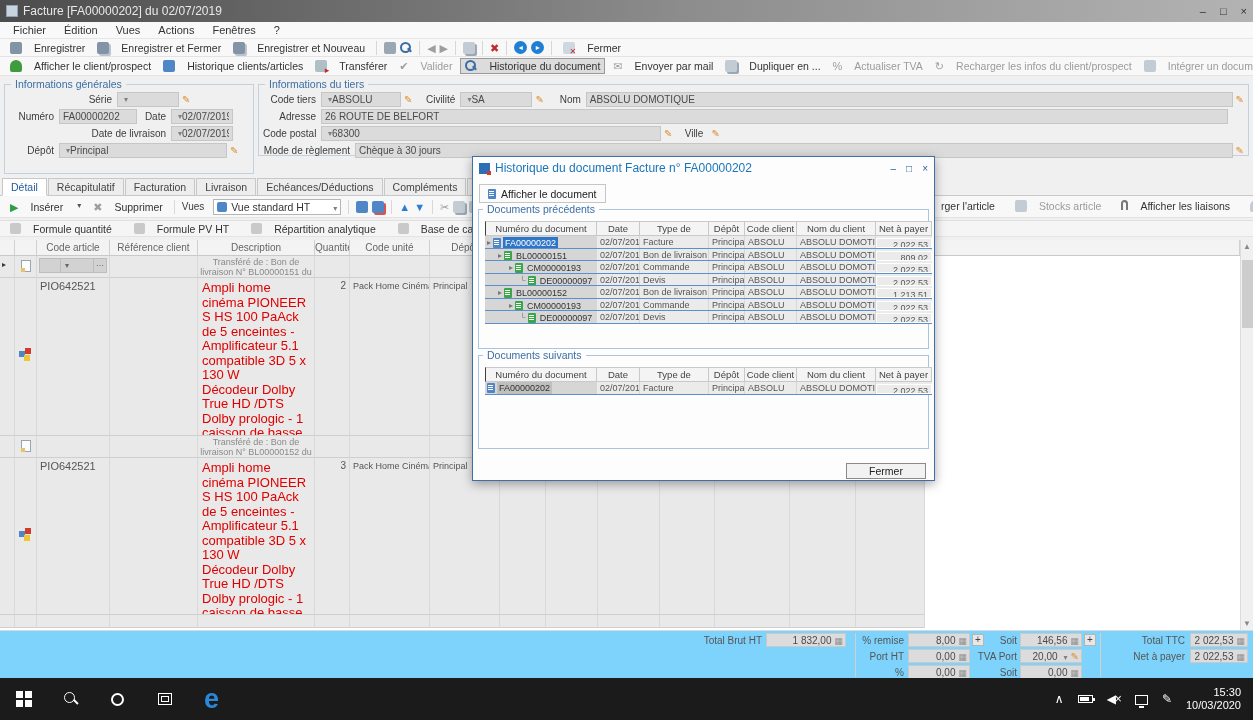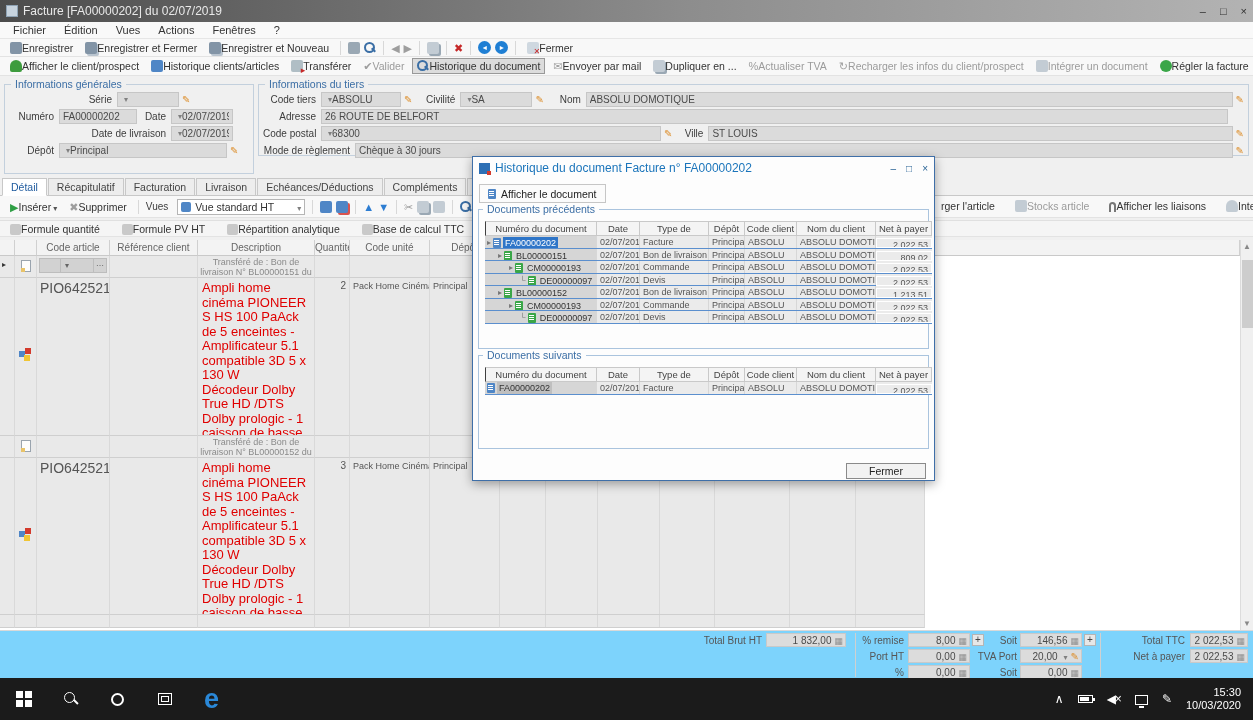--- a/index.html
+++ b/index.html
@@ -15,21 +15,21 @@
   .wmin::before{content:"–"} .wmax::before{content:"□"} .wclose::before{content:"×"}
 
   
   #menubar{position:absolute;left:0;top:22px;width:1253px;height:17px;background:#f9f9f9;border-bottom:1px solid #e6e6e6;display:flex;align-items:center;padding-left:4px}
   #menubar .mi{padding:0 9px;color:#333;font-size:11px}
 
   
   .tbar{position:absolute;left:0;width:1253px;background:#f8f8f8;border-bottom:1px solid #e3e3e3;display:flex;align-items:center;padding:0 6px;gap:4px}
   #tb1{top:39px;height:18px}
   #tb2{top:57px;height:19px}
-  .tbtn{display:inline-flex;align-items:flex-end;gap:0;padding:1px 4px;font-size:10.5px;color:#333;white-space:nowrap}
+  .tbtn{display:inline-flex;align-items:flex-start;gap:12px;padding:1px 4px;font-size:10.5px;color:#333;white-space:nowrap}
   .tbtn.pressed{background:#dcdcdc;border:1px solid #999}
   .tbtn.dis{color:#9b9b9b}
   .vsep{width:1px;height:14px;background:#d8d8d8;margin:0 3px}
   .ic{width:12px;height:12px;border-radius:2px;display:inline-block;flex:none}
   .g-floppy{background:#8294a6}
   .g-floppy2{background:#8294a6;box-shadow:2px 2px 0 #b9c4cf}
   .g-print{background:#9aa8b4}
   .glyph{font-size:11px;line-height:12px;flex:none}
   .red{color:#c62828}.grey{color:#9e9e9e}.blue{color:#2d7dd2}.green{color:#2e9e44}
   .navcirc{width:13px;height:13px;border-radius:50%;background:#1f7fd4;color:#fff;font-size:8px;line-height:13px;text-align:center;flex:none}
@@ -82,21 +82,21 @@
   .ghead .gc{background:#f3f3f3;color:#666;font-size:10px;text-align:center;line-height:15px;border-right:1px solid #d0d0d0;border-bottom:1px solid #c9c9c9}
   .c-sel{width:15px}.c-tree{width:22px}.c-code{width:73px}.c-ref{width:88px}.c-desc{width:117px}.c-qty{width:35px}.c-unit{width:80px}.c-dep{width:70px}
   .c-rest{width:425px;background-image:linear-gradient(#d9d9d9,#d9d9d9),linear-gradient(#d9d9d9,#d9d9d9),linear-gradient(#d9d9d9,#d9d9d9),linear-gradient(#d9d9d9,#d9d9d9),linear-gradient(#d9d9d9,#d9d9d9),linear-gradient(#d9d9d9,#d9d9d9);background-size:1px 100%,1px 100%,1px 100%,1px 100%,1px 100%,1px 100%;background-position:45px 0,97px 0,159px 0,214px 0,289px 0,355px 0;background-repeat:no-repeat}
   .c-hextra{width:315px;border-right:none}
   .r-transfer{height:22px}
   .r-item1{height:158px}
   .r-item2{height:157px}
   .r-empty{height:13px}
   .tx-transfer{color:#8a8a8a;font-size:9px;line-height:10px;text-align:center;padding-top:1px}
   .tx-desc{color:#e00000;font-size:13px;line-height:14.5px;padding:3px 4px;white-space:pre-wrap}
-  .tx-code{color:#555;font-size:14px;padding:2px 3px}
+  .tx-code{color:#555;font-size:11px;padding:2px 3px}
   .tx-qty{color:#555;font-size:10px;padding:2px 3px;text-align:right}
   .tx-unit{color:#555;font-size:9px;padding:3px 3px;white-space:nowrap}
   .rowmark{color:#333;font-size:8px;padding:4px 2px}
   .docico{width:10px;height:12px;background:#fdfdfd;border:1px solid #9aa4ae;margin:4px auto 0;position:relative}
   .docico::after{content:"";position:absolute;left:-1px;bottom:-1px;width:4px;height:4px;background:#e8c36a}
   .packico{width:13px;height:13px;position:relative;margin:70px auto 0}
   .packico i{position:absolute;width:6px;height:6px}
   .packico .p1{left:0;top:3px;background:#4f86c6}
   .packico .p2{left:6px;top:0;background:#d33a2c}
   .packico .p3{left:5px;top:7px;background:#f0c534}
@@ -339,23 +339,20 @@
           <span class="val">26 ROUTE DE BELFORT</span>
         </span>
     </div>
     <div class="frow">
       <span class="lb" style="width:58px">Code postal</span>
       <span class="fld dd" style="width:340px">
           <span class="val">68300</span>
         </span>
       <span class="pencil"></span>
       <span class="lb" style="width:36px">Ville</span>
-      <span class="fld" style="flex:1">
-          <span class="val">ST LOUIS</span>
-        </span>
       <span class="pencil"></span>
     </div>
     <div class="frow">
       <span class="lb" style="width:92px">Mode de règlement</span>
       <span class="fld" style="flex:1">
           <span class="val">Chèque à 30 jours</span>
         </span>
       <span class="pencil"></span>
     </div>
   </fieldset>

